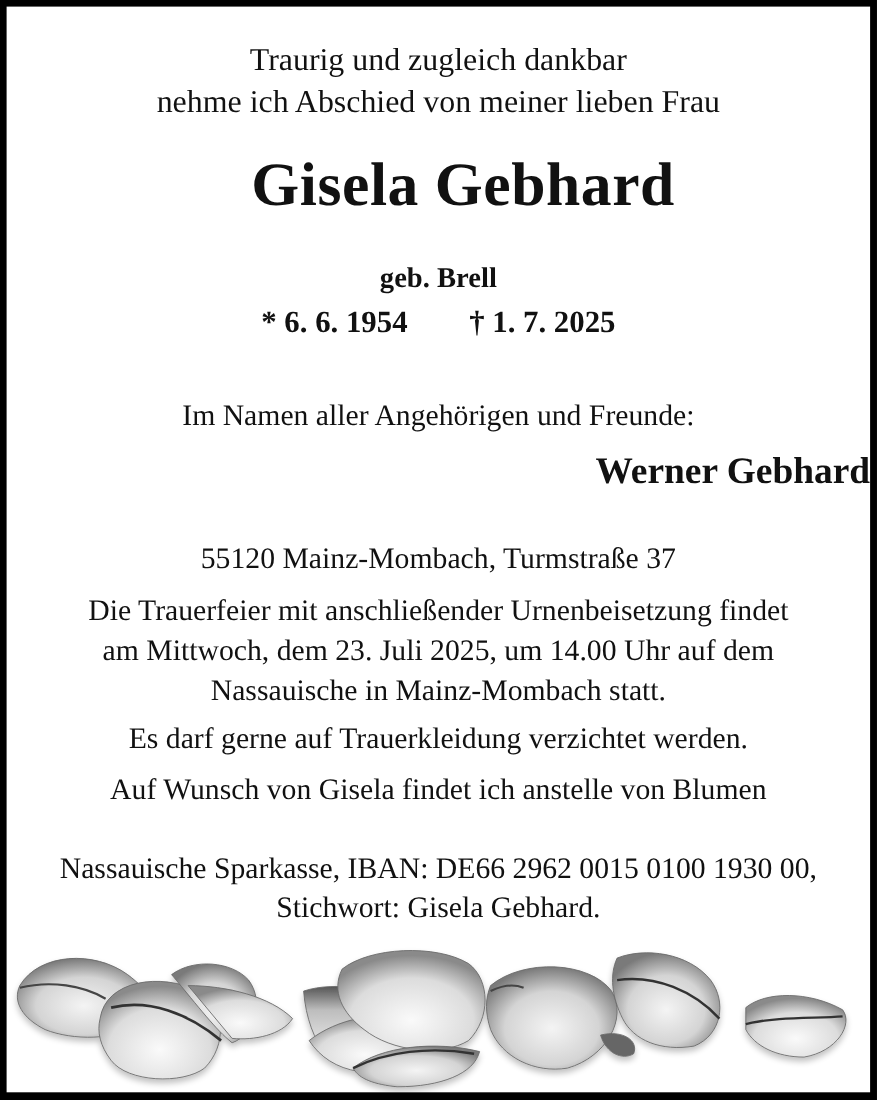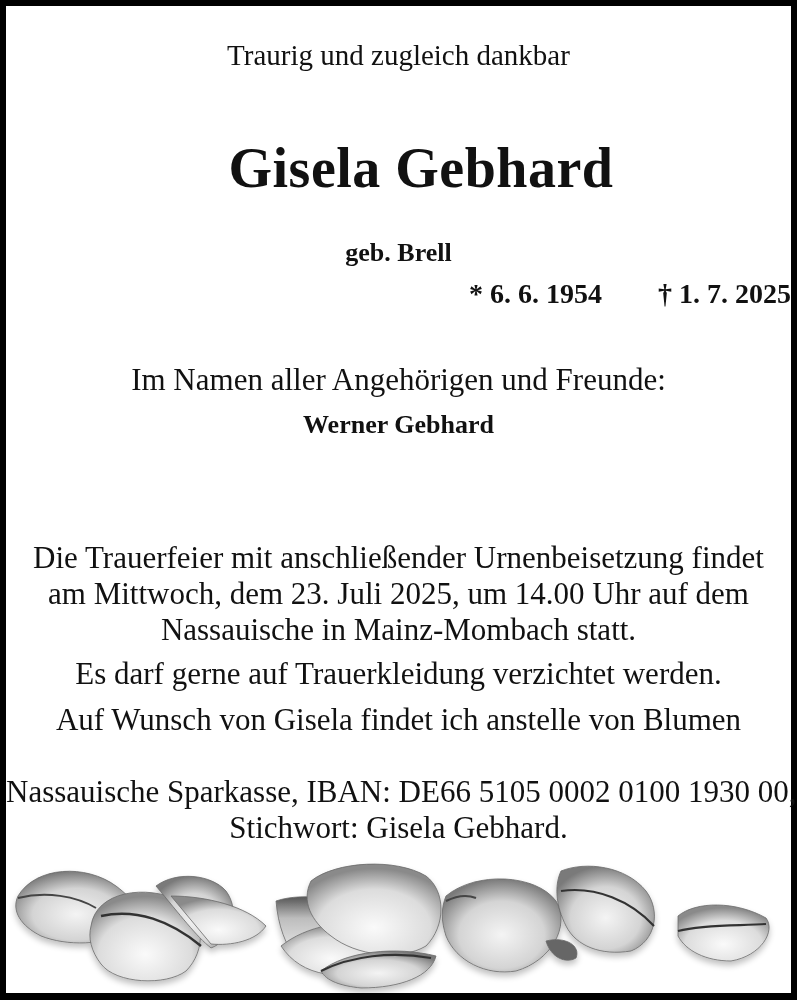--- a/index.html
+++ b/index.html
@@ -14,55 +14,57 @@
       width: 785px; height: 987px;
       background: #ffffff;
       color: #111;
       font-family: "Liberation Serif", "DejaVu Serif", serif;
       text-align: center;
     }
     .line { position: absolute; left: 0; right: 0; white-space: nowrap; }
     .intro { font-size: 29px; line-height: 38px; }
     .name { font-size: 56px; font-weight: bold; letter-spacing: 0.5px; margin-left: 45px; }
     .birthname { font-size: 26px; font-weight: bold; }
-    .dates { font-size: 28px; font-weight: bold; text-align: right; }
+    .dates { font-size: 28px; font-weight: bold; }
     .dates span { display: inline-block; }
     .dates .gap { width: 56px; }
-    .body-text { font-size: 31px; }
-    .signer { font-size: 26px; font-weight: bold; }
+    .body-text { font-size: 27px; }
+    .signer { font-size: 34px; font-weight: bold; text-align: right; }
     .petals { position: absolute; left: 0; top: 840px; width: 785px; height: 147px; }
   </style>
 </head>
 <body>
 
 <div class="frame">
   <div class="card">
 
     <div class="line intro" style="top:30px">Traurig und zugleich dankbar</div>
+    <div class="line intro" style="top:68px">nehme ich Abschied von meiner lieben Frau</div>
 
     <div class="line name" style="top:130px">Gisela Gebhard</div>
 
     <div class="line birthname" style="top:232px">geb. Brell</div>
 
     <div class="line dates" style="top:272px">
       <span>* 6. 6. 1954</span><span class="gap"></span><span>† 1. 7. 2025</span>
     </div>
 
     <div class="line body-text" style="top:356px">Im Namen aller Angehörigen und Freunde:</div>
     <div class="line signer" style="top:404px">Werner Gebhard</div>
 
+    <div class="line body-text" style="top:486px">55120 Mainz-Mombach, Turmstraße 37</div>
 
     <div class="line body-text" style="top:534px">Die Trauerfeier mit anschließender Urnenbeisetzung findet</div>
     <div class="line body-text" style="top:570px">am Mittwoch, dem 23. Juli 2025, um 14.00 Uhr auf dem</div>
     <div class="line body-text" style="top:606px">Nassauische in Mainz-Mombach statt.</div>
 
     <div class="line body-text" style="top:650px">Es darf gerne auf Trauerkleidung verzichtet werden.</div>
 
     <div class="line body-text" style="top:696px">Auf Wunsch von Gisela findet ich anstelle von Blumen</div>
-    <div class="line body-text" style="top:768px">Nassauische Sparkasse, IBAN: DE66 5105 0002 0100 1930 00,</div>
+    <div class="line body-text" style="top:768px">Nassauische Sparkasse, IBAN: DE66 2962 0015 0100 1930 00,</div>
     <div class="line body-text" style="top:804px">Stichwort: Gisela Gebhard.</div>
 
     <svg class="petals" viewBox="0 0 785 147">
       <defs>
         <radialGradient id="pg1" cx="50%" cy="60%" r="60%">
           <stop offset="0%" stop-color="#f4f4f4"></stop>
           <stop offset="60%" stop-color="#d4d4d4"></stop>
           <stop offset="100%" stop-color="#7a7a7a"></stop>
         </radialGradient>
         <radialGradient id="pg2" cx="50%" cy="70%" r="65%">

